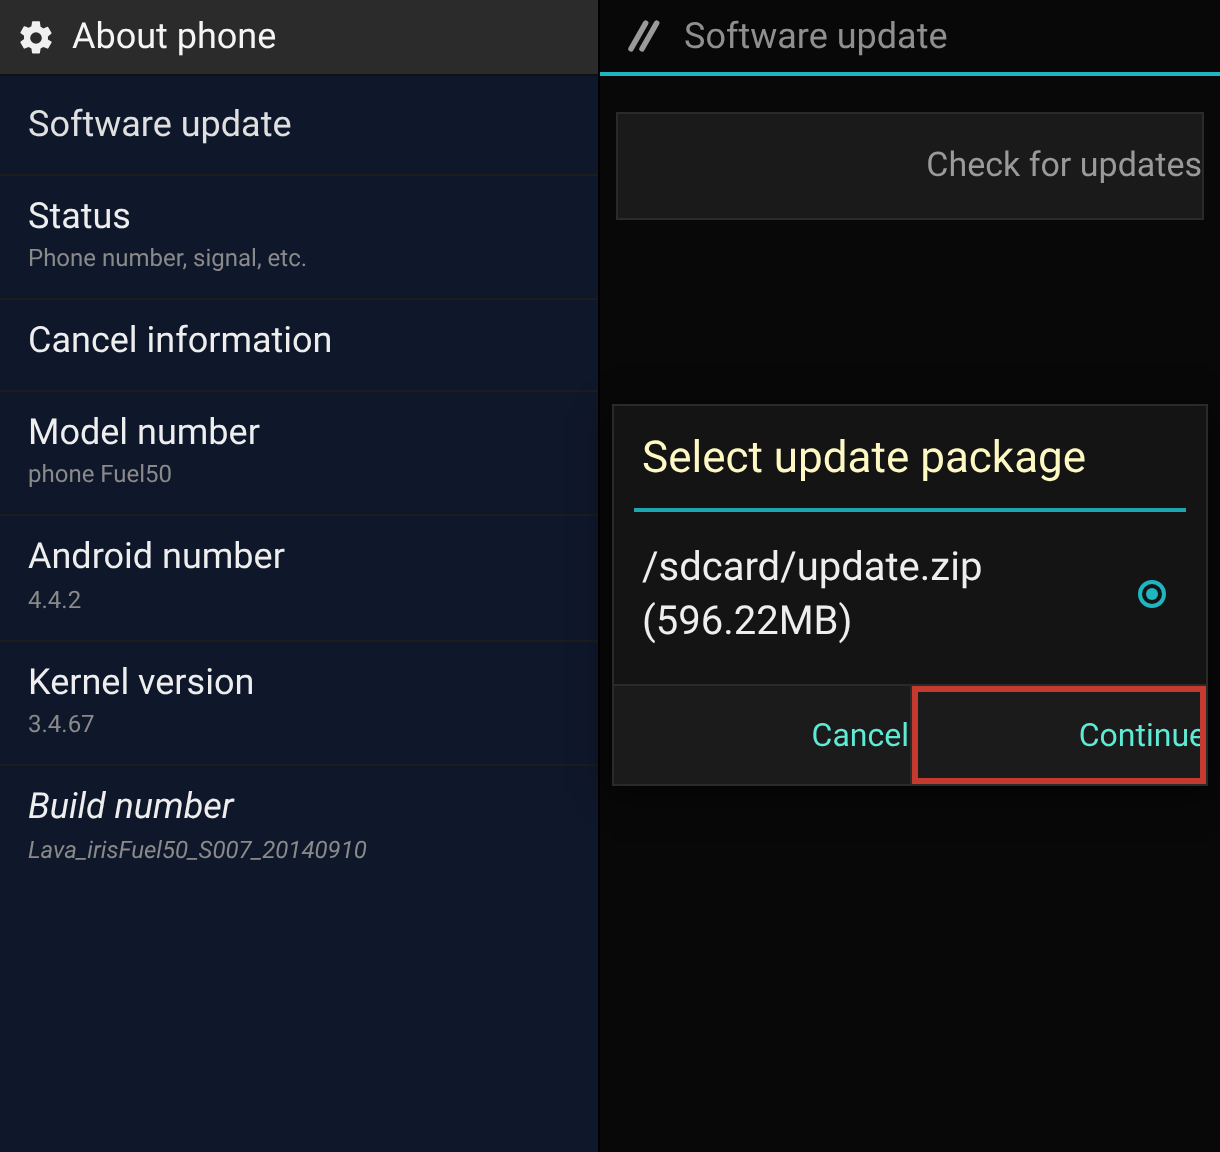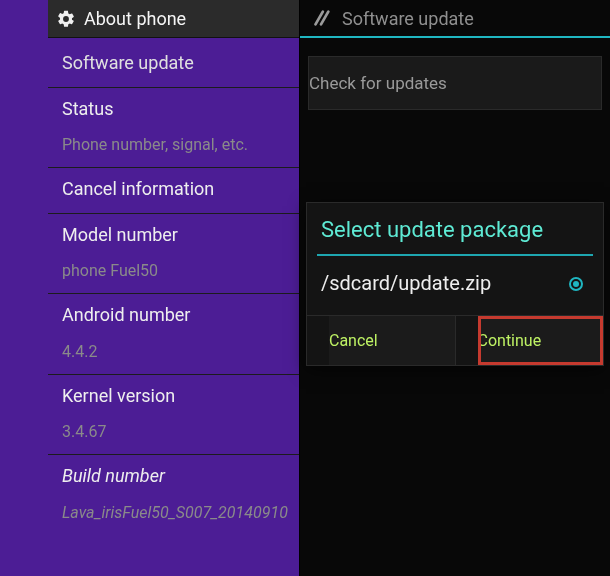--- a/index.html
+++ b/index.html
@@ -8,25 +8,24 @@
     height: 576px;
     background: #000;
     font-family: Roboto, "Helvetica Neue", Arial, sans-serif;
     color: #e6e6e6;
     overflow: hidden;
     display: flex;
   }
   .panel-left {
     width: 300px;
     height: 576px;
-    background: #4c1d95;
+    background: #0f172a;
     border-right: 1px solid #000;
     display: flex;
     flex-direction: column;
-    padding-left: 48px;
   }
   .panel-right {
     flex: 1;
     height: 576px;
     background: #080808;
     display: flex;
     flex-direction: column;
     position: relative;
   }
   
@@ -55,23 +54,23 @@
   .row {
     padding: 10px 14px 12px 14px;
     border-bottom: 1px solid #1c1c1c;
   }
   .row .label {
     font-size: 18px;
     color: #eeeeee;
     line-height: 1.25;
   }
   .row .sub {
-    font-size: 16px;
+    font-size: 12px;
     color: #8a8a8a;
-    margin-top: 15px;
+    margin-top: 2px;
     line-height: 1.25;
   }
   .row.cut .label {
     
     color: #e0e0e0;
   }
   
   .right-header {
     height: 38px;
     display: flex;
@@ -88,36 +87,36 @@
     width: 22px; height: 22px;
   }
   
   .check-bar {
     margin: 18px 8px 0 8px;
     background: #1a1a1a;
     border: 1px solid #2a2a2a;
     height: 54px;
     display: flex;
     align-items: center;
-    justify-content: flex-start;
+    justify-content: flex-end;
     color: #9a9a9a;
     font-size: 17px;
   }
   
   .dialog {
     position: absolute;
     left: 6px;
     right: 6px;
     top: 202px;
     background: #141414;
     border: 1px solid #2a2a2a;
     box-shadow: 0 4px 16px rgba(0,0,0,0.6);
   }
   .dialog-title {
-    color: #5eead4;
+    color: #fef9c3;
     font-size: 22px;
     padding: 14px 14px 12px 14px;
   }
   .dialog-divider {
     height: 2px;
     margin: 0 10px 4px 10px;
     background: #1fb6c1;
     opacity: 0.9;
   }
   .dialog-body {
@@ -148,26 +147,25 @@
   }
   .dialog-buttons {
     display: flex;
     border-top: 1px solid #2a2a2a;
     height: 50px;
   }
   .dbtn {
     flex: 1;
     display: flex;
     align-items: center;
-    justify-content: flex-start;
-    color: #bef264;
+    justify-content: flex-end;
+    color: #5eead4;
     font-size: 16px;
     border-right: 1px solid #2a2a2a;
     background: #1b1b1b;
-    margin-left: 22px;
   }
   .dbtn:last-child { border-right: none; }
   .dbtn.highlight {
     outline: 3px solid #c53a2f;
     outline-offset: -3px;
   }
 </style>
 </head>
 <body>
 
@@ -221,20 +219,21 @@
   <div class="check-bar">
     <span>Check for updates</span>
   </div>
 
   <div class="dialog">
     <div class="dialog-title">Select update package</div>
     <div class="dialog-divider"></div>
     <div class="dialog-body">
       <div class="pkg-text">
         <div>/sdcard/update.zip</div>
+        <div>(596.22MB)</div>
       </div>
       <div class="radio"></div>
     </div>
     <div class="dialog-buttons">
       <div class="dbtn">
         <span>Cancel</span>
       </div>
       <div class="dbtn highlight">
         <span>Continue</span>
       </div>

